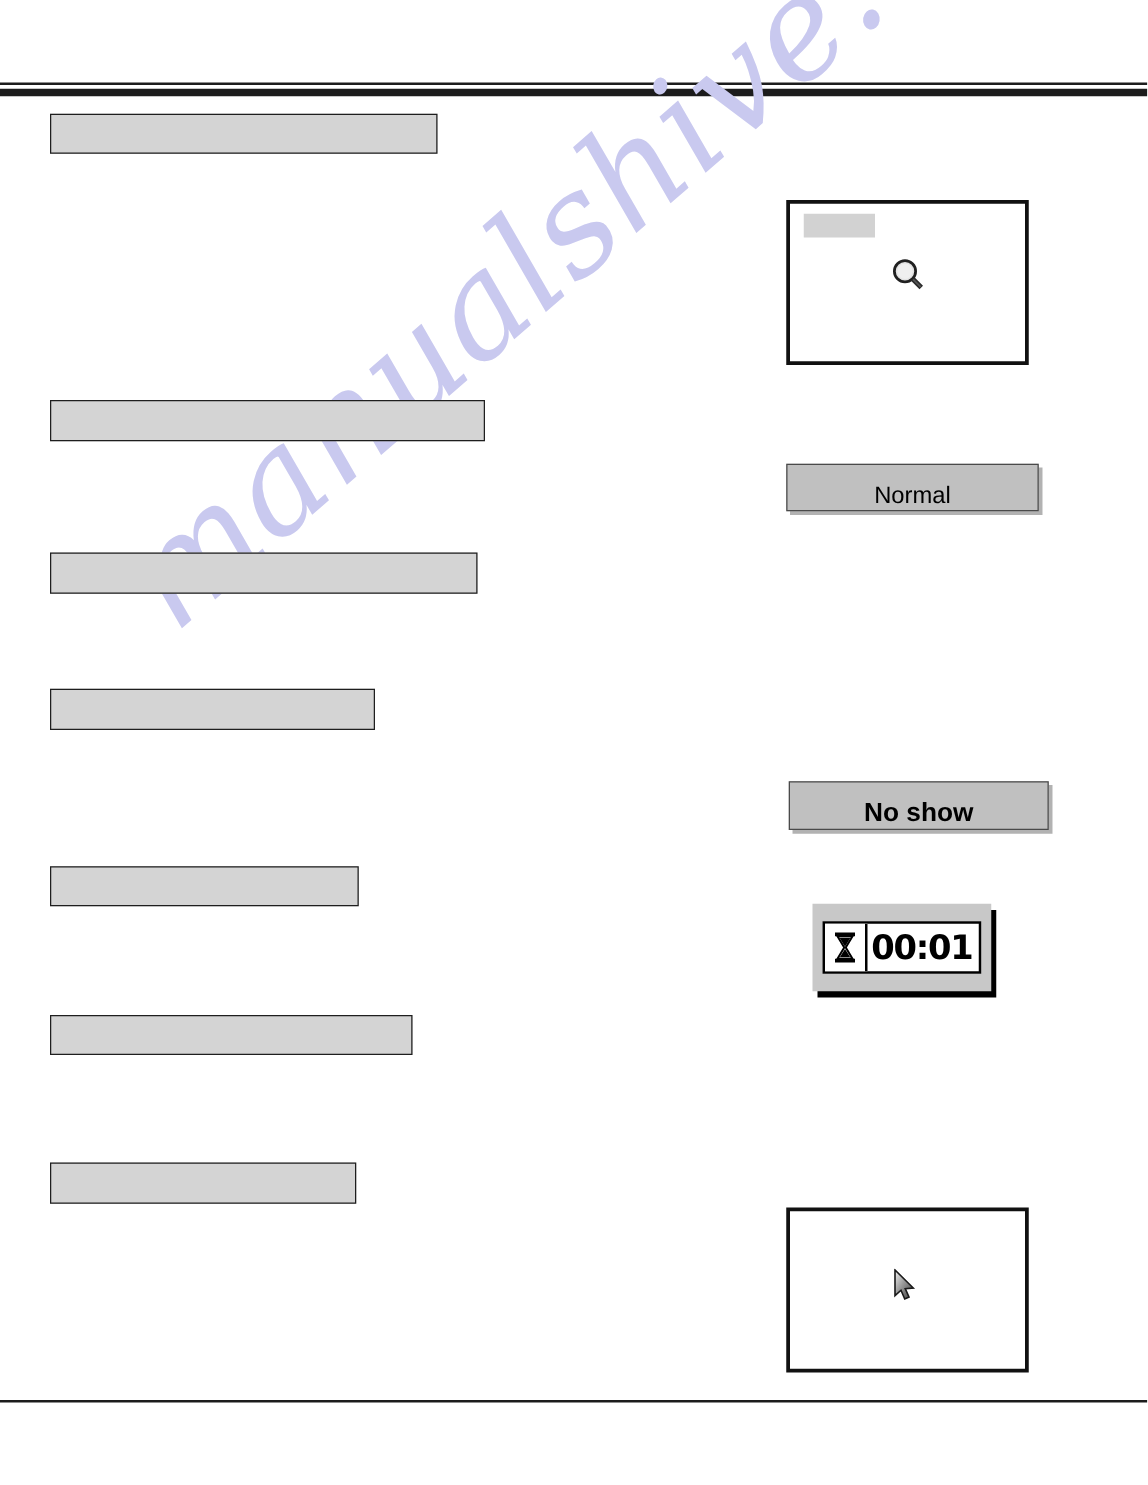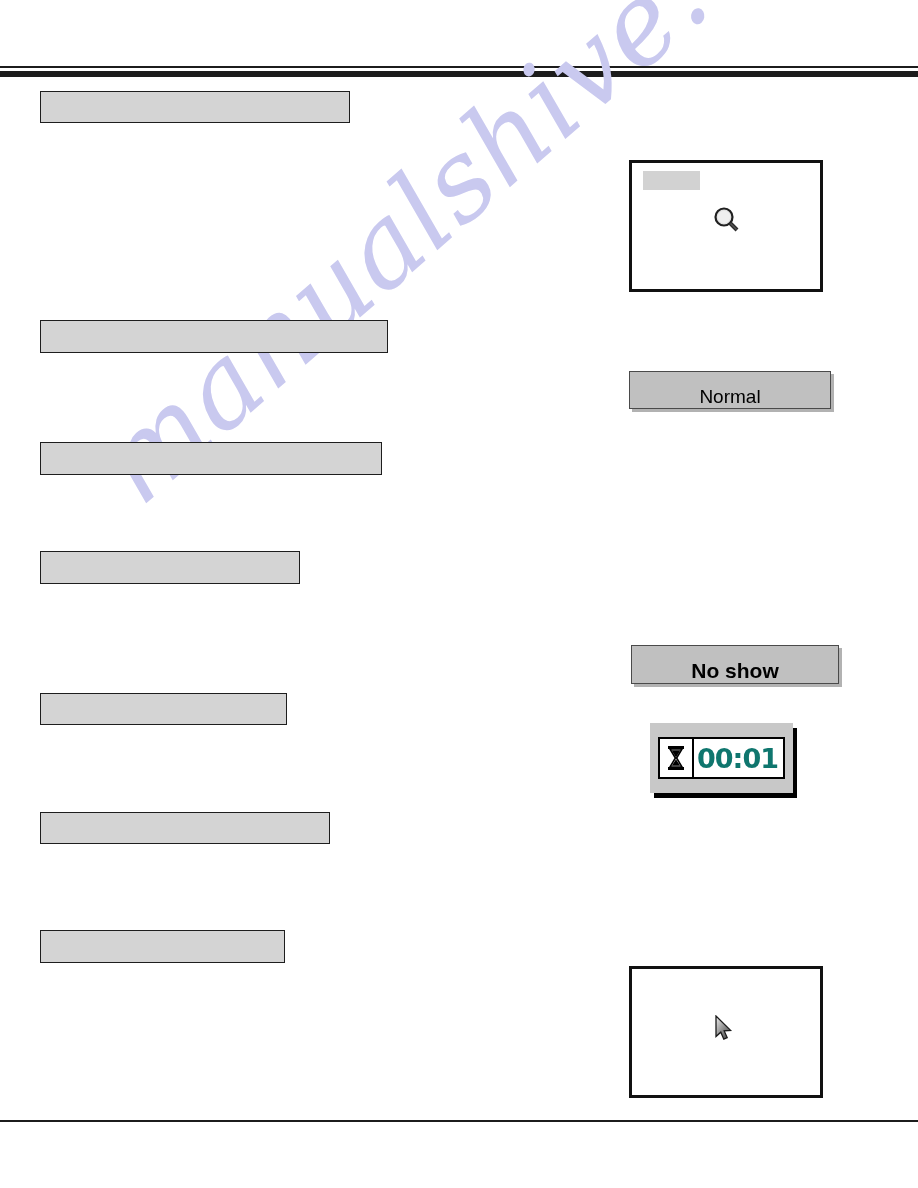--- a/index.html
+++ b/index.html
@@ -79,21 +79,21 @@
     box-sizing: border-box;
     display: flex;
     align-items: flex-end;
     justify-content: center;
     color: #000000;
     font-family: "Liberation Sans", sans-serif;
     font-weight: bold;
     box-shadow: 3px 3px 0 rgba(0,0,0,0.30);
   }
   .osd-button.normal   { font-size: 19px; font-weight: normal; }
-  .osd-button.no-show  { font-size: 21px; margin-top: 20px; }
+  .osd-button.no-show  { font-size: 21px; }
 
   
   .timer-panel {
     position: absolute;
     background: #c8c8c8;
     box-sizing: border-box;
     display: flex;
     align-items: center;
     justify-content: center;
     box-shadow: 4px 5px 0 #000000;
@@ -114,21 +114,21 @@
     background: #ffffff;
   }
   .timer-value {
     display: flex;
     align-items: center;
     padding: 0 5px 0 3px;
     font-family: "DejaVu Sans", sans-serif;
     font-weight: bold;
     font-size: 27px;
     letter-spacing: -1px;
-    color: #0f766e;
+    color: #000000;
     line-height: 1;
   }
 
   .icon { display: block; }
 </style>
 </head>
 <body>
 
 <div id="page">
 

